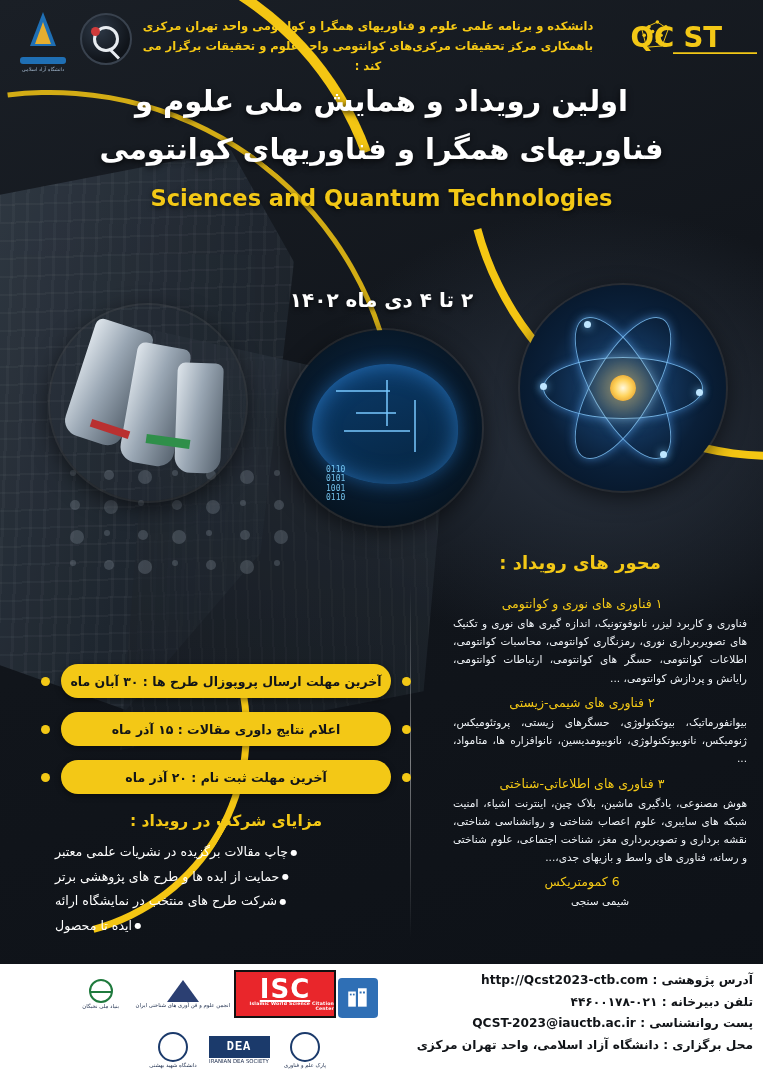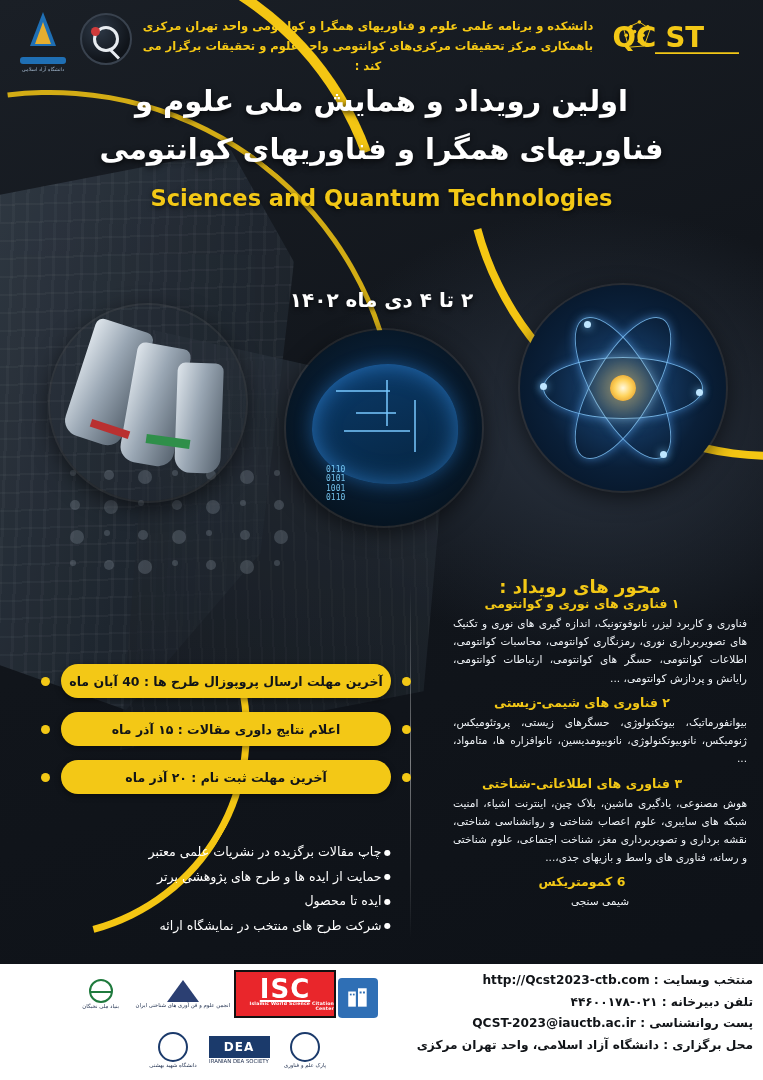--- a/index.html
+++ b/index.html
@@ -54,21 +54,21 @@
   .arc3 { left: -170px; top: 520px; width: 420px; height: 420px; transform: rotate(120deg); border-width: 7px; }
   .arc4 { right: -320px; top: -160px; width: 620px; height: 620px; transform: rotate(210deg); border-width: 8px; }
 
   
   .header {
     position: absolute; top: 0; left: 0; width: 100%; height: 86px;
     padding: 10px 14px 0 14px;
     display: flex; flex-direction: row-reverse; align-items: flex-start; gap: 10px;
   }
   .qcst-logo {
-    position: absolute; right: 18px; top: 10px;
+    position: absolute; right: 0; top: 10px;
     width: 132px; height: 60px;
     display: flex; align-items: flex-end; justify-content: center;
   }
   .qcst-logo svg { width: 132px; height: 60px; }
 
   .header-text {
     position: absolute; right: 160px; top: 16px; width: 470px;
     text-align: center; direction: rtl;
     color: #f6c915; font-size: 11.5px; line-height: 1.75; font-weight: bold;
   }
@@ -187,28 +187,28 @@
     border-radius: 50%; box-shadow: 0 0 10px rgba(90,170,255,.55);
   }
   .ph-atom .o1 { width: 160px; height: 62px; margin: -31px 0 0 -80px; transform: rotate(0deg); }
   .ph-atom .o2 { width: 160px; height: 62px; margin: -31px 0 0 -80px; transform: rotate(60deg); }
   .ph-atom .o3 { width: 160px; height: 62px; margin: -31px 0 0 -80px; transform: rotate(120deg); }
   .ph-atom .e { position:absolute; width:7px; height:7px; border-radius:50%; background:#bfe6ff; box-shadow:0 0 8px #79c8ff; }
 
   
   .topics-title {
     position: absolute; right: 18px; top: 552px; width: 330px;
-    text-align: center; color: #f3c816; font-size: 18px; font-weight: bold; direction: rtl; margin-top: 24px;
+    text-align: center; color: #f3c816; font-size: 18px; font-weight: bold; direction: rtl;
   }
   .topics {
     position: absolute; right: 16px; top: 588px; width: 330px; direction: rtl;
     color: #ffffff;
   }
   .topic-h {
-    color: #f3c816; font-size: 12.5px; font-weight: bold; text-align: center;
+    color: #f3c816; font-size: 12.5px; font-weight: normal; text-align: center;
     margin-top: 8px; margin-bottom: 3px;
   }
   .topic-b {
     font-size: 10.6px; line-height: 1.72; text-align: justify; color: #eef2f6; margin-left: 36px;
   }
   .vdivider {
     position: absolute; right: 352px; top: 586px; width: 1px; height: 352px;
     background: linear-gradient(180deg, rgba(255,255,255,0), rgba(255,255,255,.45), rgba(255,255,255,0));
   }
 
@@ -231,21 +231,21 @@
   .p3 { top: 712px; }
   .p4 { top: 760px; }
 
   
   .benefits-title {
     position: absolute; right: 372px; top: 812px; width: 330px;
     text-align: center; color: #f3c816; font-size: 15.5px; font-weight: bold; direction: rtl;
   }
   .benefits {
     position: absolute; right: 372px; top: 840px; width: 336px; direction: rtl;
-    color: #ffffff; font-size: 12.6px; line-height: 1.95; text-align: right;
+    color: #ffffff; font-size: 12.6px; line-height: 1.95; text-align: left;
   }
   .benefits li { list-style: none; }
   .benefits li::before { content: "● "; color: #ffffff; font-size: 8px; vertical-align: middle; }
 
   
   .footer {
     position: absolute; left: 0; bottom: 0; width: 763px; height: 116px;
     background: #ffffff;
   }
   .footer-logos {
@@ -261,21 +261,21 @@
   .isc .small { font-size: 4.6px; letter-spacing: .2px; }
   .flogo {
     height: 48px; min-width: 62px; display: flex; flex-direction: column;
     align-items: center; justify-content: center; color: #1a2a4a;
     font-size: 5.4px; text-align: center; line-height: 1.2; direction: rtl;
   }
   .tri { width:0;height:0;border-left:16px solid transparent;border-right:16px solid transparent;border-bottom:22px solid #2b3f72;}
   .globe { width: 24px; height: 24px; border-radius: 50%; border: 2px solid #1f7a3d; position: relative;}
   .globe::after{content:"";position:absolute;left:0;top:10px;width:20px;height:2px;background:#1f7a3d;}
   .dea { width: 61px; height: 22px; background: #1b3a6b; color:#fff; font-size:12px; font-weight:bold;
-         display:flex;align-items:center;justify-content:center; letter-spacing:1px;}
+         display:flex;align-items:center;justify-content:center; letter-spacing:1px;font-family:Liberation Mono, monospace;}
   .seal { width: 30px; height: 30px; border-radius: 50%; border: 2px solid #1b3a6b; }
 
   .footer-info {
     position: absolute; right: 10px; top: 6px; width: 400px; direction: rtl;
     text-align: right; color: #111418; font-size: 12.2px; line-height: 1.78; font-weight: bold;
   }
   .footer-info .ltr { direction: ltr; unicode-bidi: embed; }
   .footer-icon {
     position: absolute; left: 338px; top: 14px; width: 40px; height: 40px;
     background: #2f6fb5; border-radius: 4px; display:flex;align-items:center;justify-content:center;
@@ -407,29 +407,30 @@
     <div class="topic-h">۱ فناوری های نوری و کوانتومی</div>
     <div class="topic-b">فناوری و کاربرد لیزر، نانوفوتونیک، اندازه گیری های نوری و تکنیک های تصویربرداری نوری، رمزنگاری کوانتومی، محاسبات کوانتومی، اطلاعات کوانتومی، حسگر های کوانتومی، ارتباطات کوانتومی، رایانش و پردازش کوانتومی، ...</div>
     <div class="topic-h">۲ فناوری های شیمی-زیستی</div>
     <div class="topic-b">بیوانفورماتیک، بیوتکنولوژی، حسگرهای زیستی، پروتئومیکس، ژنومیکس، نانوبیوتکنولوژی، نانوبیومدیسین، نانوافزاره ها، متامواد، ...</div>
     <div class="topic-h">۳ فناوری های اطلاعاتی-شناختی</div>
     <div class="topic-b">هوش مصنوعی، یادگیری ماشین، بلاک چین، اینترنت اشیاء، امنیت شبکه های سایبری، علوم اعصاب شناختی و روانشناسی شناختی، نقشه برداری و تصویربرداری مغز، شناخت اجتماعی، علوم شناختی و رسانه، فناوری های واسط و بازیهای جدی،...</div>
     <div class="topic-h">6 کمومتریکس</div>
     <div class="topic-b" style="text-align:center">شیمی سنجی</div>
   </div>
 
-  <div class="pill p2">آخرین مهلت ارسال پروپوزال طرح ها : 40 آبان ماه</div>
+  <div class="pill p2">آخرین مهلت ارسال پروپوزال طرح ها : ۳۰ آبان ماه</div>
   <div class="pill p3">اعلام نتایج داوری مقالات : ۱۵ آذر ماه</div>
   <div class="pill p4">آخرین مهلت ثبت نام : ۲۰ آذر ماه</div>
 
+  <div class="benefits-title">مزایای شرکت در رویداد :</div>
   <ul class="benefits">
     <li>چاپ مقالات برگزیده در نشریات علمی معتبر</li>
     <li>حمایت از ایده ها و طرح های پژوهشی برتر</li>
+    <li>شرکت طرح های منتخب در نمایشگاه ارائه</li>
     <li style="list-style:none">ایده تا محصول</li>
-    <li>شرکت طرح های منتخب در نمایشگاه ارائه</li>
   </ul>
 
   <div class="footer">
     <div class="footer-logos">
       <div class="isc">
         <div class="big">ISC</div>
         <div class="small">Islamic World Science Citation Center</div>
       </div>
       <div class="flogo">
         <div class="tri"></div>
@@ -459,21 +460,21 @@
           <rect x="12" y="3" width="8" height="17"></rect>
         <rect x="4.5" y="8" width="1.6" height="1.6" fill="#2f6fb5"></rect>
         <rect x="7.3" y="8" width="1.6" height="1.6" fill="#2f6fb5"></rect>
         <rect x="13.5" y="6" width="1.8" height="1.8" fill="#2f6fb5"></rect>
         <rect x="16.6" y="6" width="1.8" height="1.8" fill="#2f6fb5"></rect>
       </svg>
     </div>
 
     <div class="footer-info">
       <div>
-        <span>منتخب وبسایت :</span>
+        <span>آدرس پژوهشی :</span>
         <span class="ltr">http://Qcst2023-ctb.com</span>
       </div>
       <div>
         <span>تلفن دبیرخانه :</span>
         <span>۰۲۱-۴۴۶۰۰۱۷۸</span>
       </div>
       <div>
         <span>پست روانشناسی :</span>
         <span class="ltr">QCST-2023@iauctb.ac.ir</span>
       </div>

